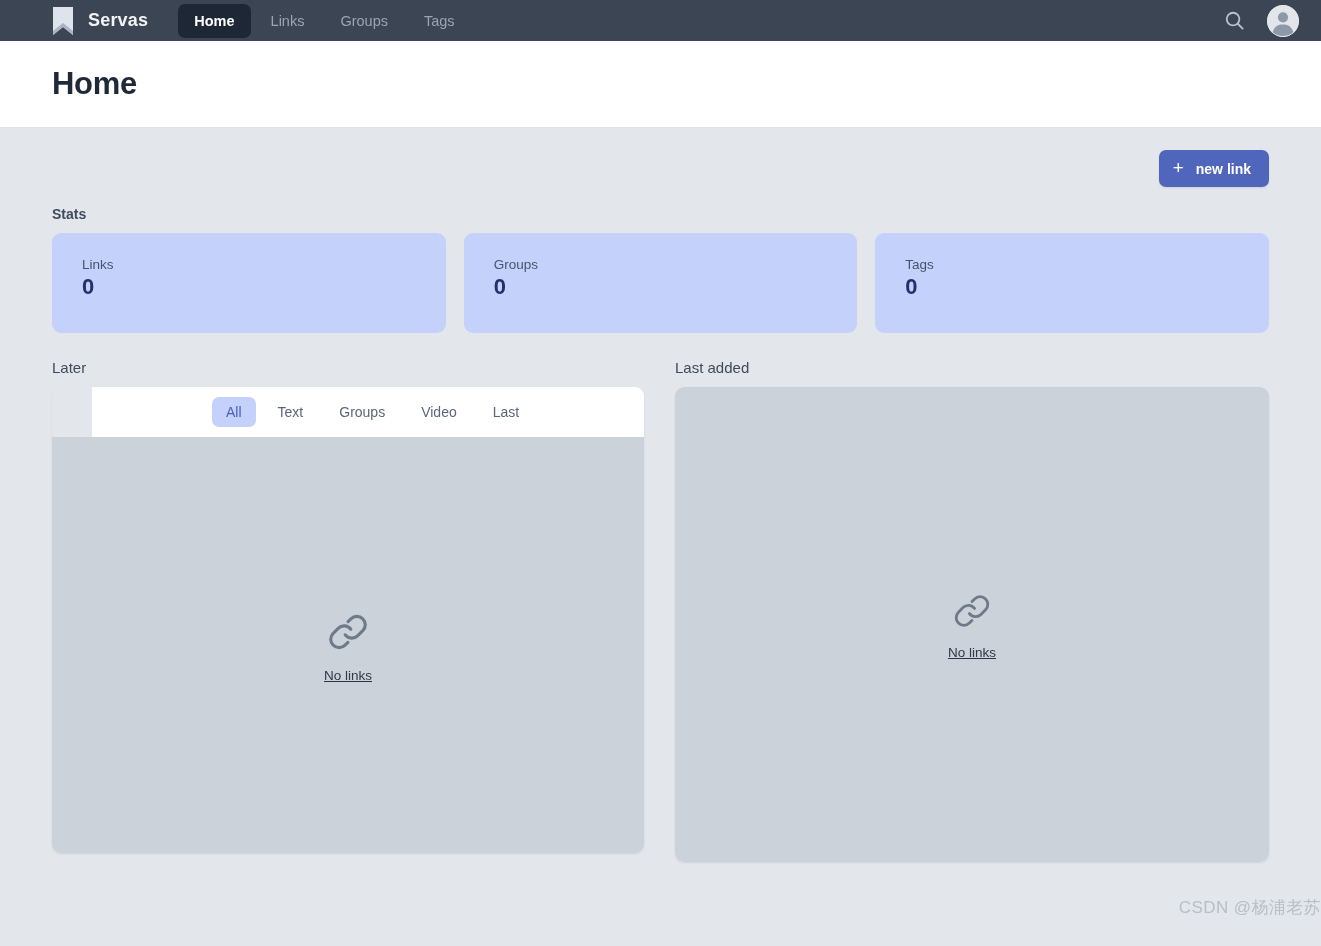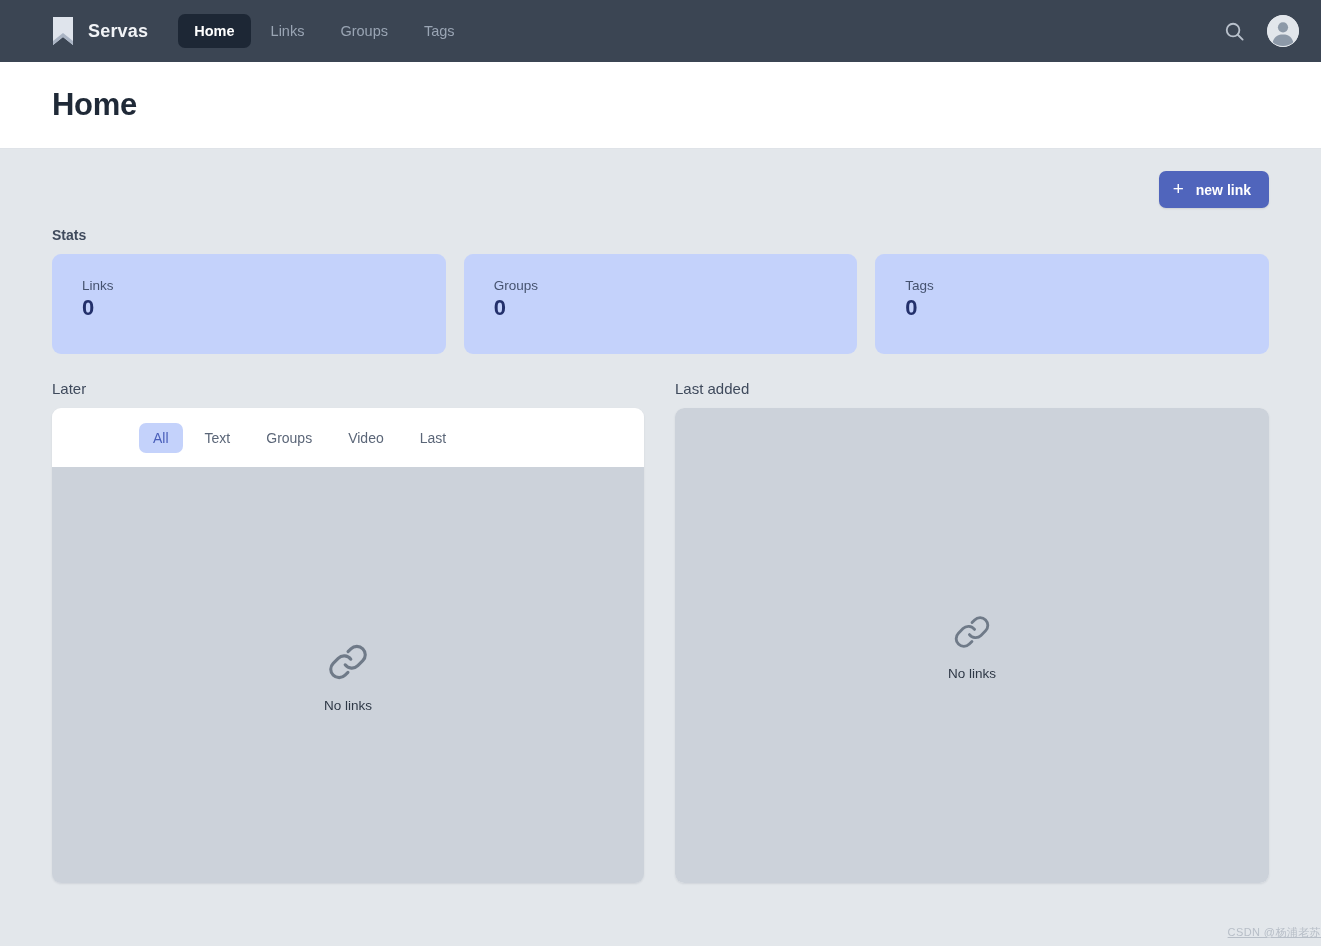--- a/index.html
+++ b/index.html
@@ -12,21 +12,21 @@
 
   body {
     font-family: "Liberation Sans", sans-serif;
     background: #e3e7eb;
     color: #2c3648;
     -webkit-font-smoothing: antialiased;
   }
 
   
   .navbar {
-    height: 62px;
+    height: 41px;
     background: #3b4553;
     display: flex;
     align-items: center;
     padding: 0 22px 0 52px;
   }
 
   .brand {
     display: flex;
     align-items: center;
     gap: 14px;
@@ -199,25 +199,26 @@
   }
 
   .panel {
     border-radius: 9px;
     overflow: hidden;
     box-shadow: 0 1px 2px rgba(40,50,70,.10);
   }
 
   .filter-bar {
     background: #ffffff;
-    height: 59px;
-    display: flex;
-    align-items: center;
-    padding-left: 87px;
+    height: 50px;
+    display: flex;
+    align-items: center;
+    padding-left: 120px;
     gap: 8px;
+    margin-left: 40px;
   }
 
   .filter-tab {
     font-size: 14px;
     color: #5b6678;
     padding: 7px 14px;
     border-radius: 7px;
     cursor: pointer;
     white-space: nowrap;
   }
@@ -225,43 +226,43 @@
     background: #c4d2fb;
     color: #4a5fba;
   }
 
   .empty-area {
     background: #ccd2da;
     display: flex;
     flex-direction: column;
     align-items: center;
     justify-content: center;
+    text-decoration: underline;
   }
 
   .empty-left  { height: 416px; }
   .empty-right { height: 475px; border-radius: 9px; }
 
   .empty-text {
     font-size: 13.5px;
     color: #2e3846;
     margin-top: 12px;
   }
 
   .link-icon { display: block; }
 
   
   .watermark {
     position: absolute;
     right: 0px;
     bottom: 8px;
-    font-size: 11px;
+    font-size: 17px;
     color: #b7bec7;
     letter-spacing: .4px;
     user-select: none;
-    text-decoration: underline;
   }
 </style>
 </head>
 <body>
 
 <div class="navbar">
 
   <div class="brand">
     <span>
       <svg class="brand-logo" viewBox="0 0 22 30" xmlns="http://www.w3.org/2000/svg">

